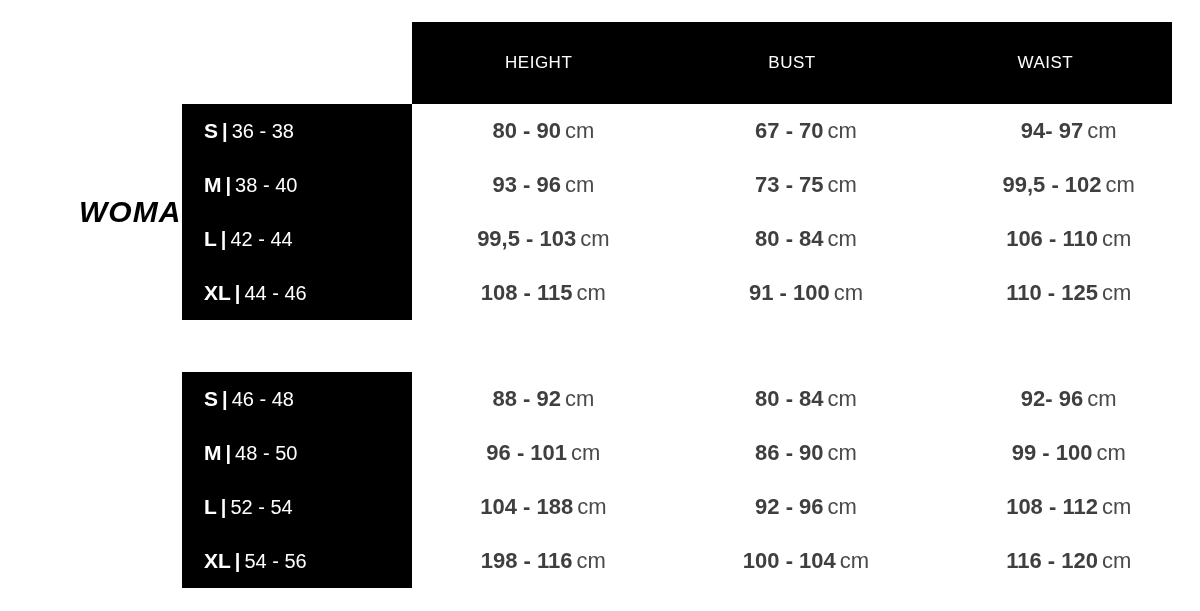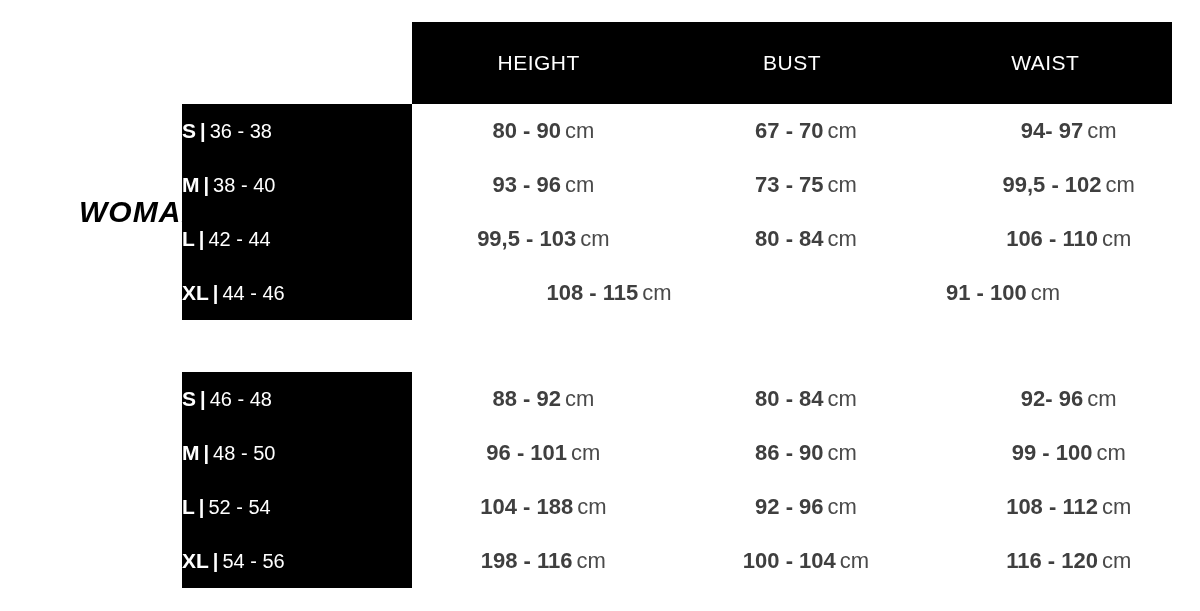--- a/index.html
+++ b/index.html
@@ -36,21 +36,21 @@
     top: 22px;
     width: 760px;
     height: 82px;
     display: flex;
     align-items: center;
   }
   .header-cell {
     flex: 1 1 0;
     text-align: center;
     color: #ffffff;
-    font-size: 21px;
+    font-size: 17px;
     letter-spacing: 0.5px;
     font-weight: 400;
   }
 
   
   .group {
     position: absolute;
     left: 0;
     width: 1200px;
   }
@@ -95,20 +95,21 @@
   }
   .row {
     flex: 1 1 0;
     display: flex;
     align-items: center;
   }
 
   .cell-size {
     width: 230px;
     box-sizing: border-box;
+    padding-left: 22px;
     color: #ffffff;
     font-size: 20px;
     white-space: nowrap;
   }
   .cell-size .sz {
     font-weight: bold;
     font-size: 21px;
   }
   .cell-size .sep {
     font-weight: bold;
@@ -203,20 +204,23 @@
       <div class="row">
         <div class="cell-size">
           <span class="sz">XL</span><span class="sep">|</span><span class="eu">44 - 46</span>
         </div>
         <div class="cell-val">
           <span class="num">108 - 115</span><span class="unit">cm</span>
         </div>
         <div class="cell-val">
           <span class="num">91 - 100</span><span class="unit">cm</span>
         </div>
+        <div class="cell-val">
+          <span class="num">110 - 125</span><span class="unit">cm</span>
+        </div>
       </div>
 
     </div>
   </div>
 
   <div class="group group-man">
     <div class="size-band"></div>
     <div class="rows">
 
       <div class="row">

